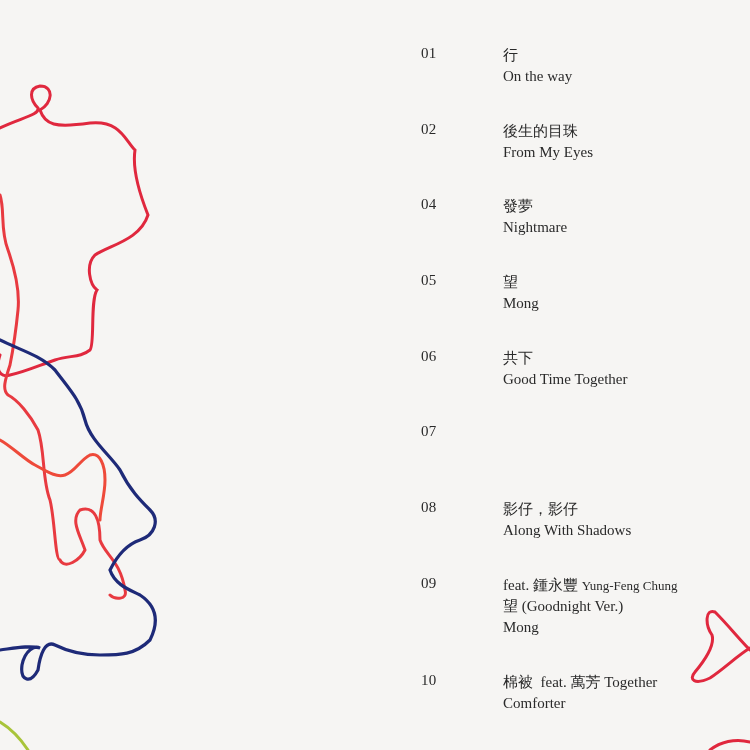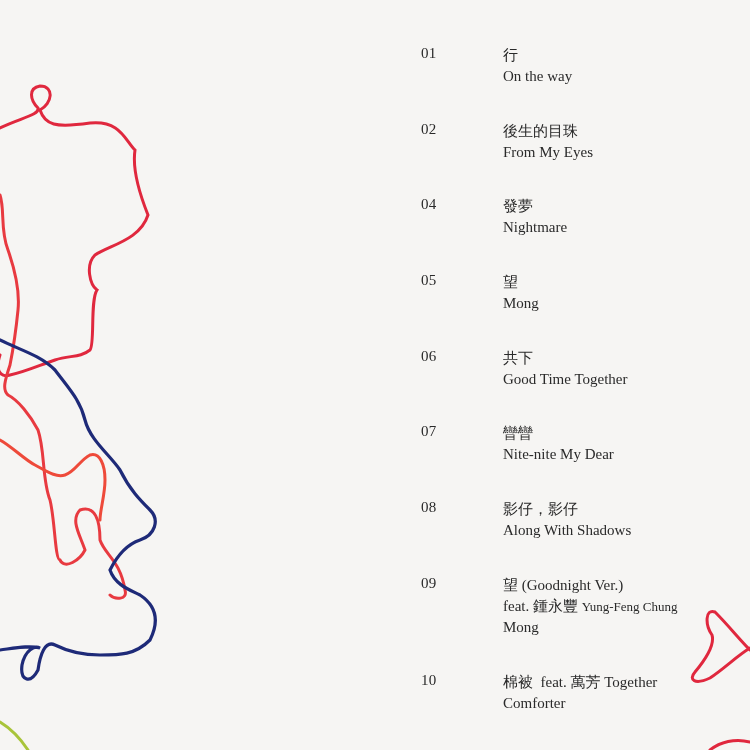--- a/index.html
+++ b/index.html
@@ -73,37 +73,33 @@
   </div>
   <div class="track">
     <div class="track-num">06</div>
     <div class="track-titles">
       <div class="line">共下</div>
       <div class="line">Good Time Together</div>
     </div>
   </div>
   <div class="track">
     <div class="track-num">07</div>
-    <div class="track-titles">
-      <div class="line">矕矕</div>
-      <div class="line">Nite-nite My Dear</div>
-    </div>
   </div>
   <div class="track">
     <div class="track-num">08</div>
     <div class="track-titles">
       <div class="line">影仔，影仔</div>
       <div class="line">Along With Shadows</div>
     </div>
   </div>
   <div class="track" style="height:85px">
     <div class="track-num">09</div>
     <div class="track-titles">
+      <div class="line"><span>feat. 鍾永豐</span> <span class="small">Yung-Feng Chung</span></div>
       <div class="line">望 (Goodnight Ver.)</div>
-      <div class="line"><span>feat. 鍾永豐</span> <span class="small">Yung-Feng Chung</span></div>
       <div class="line">Mong</div>
     </div>
   </div>
   <div class="track">
     <div class="track-num">10</div>
     <div class="track-titles">
       <div class="line" style="white-space:pre">棉被  feat. 萬芳 Together</div>
       <div class="line">Comforter</div>
     </div>
   </div>

